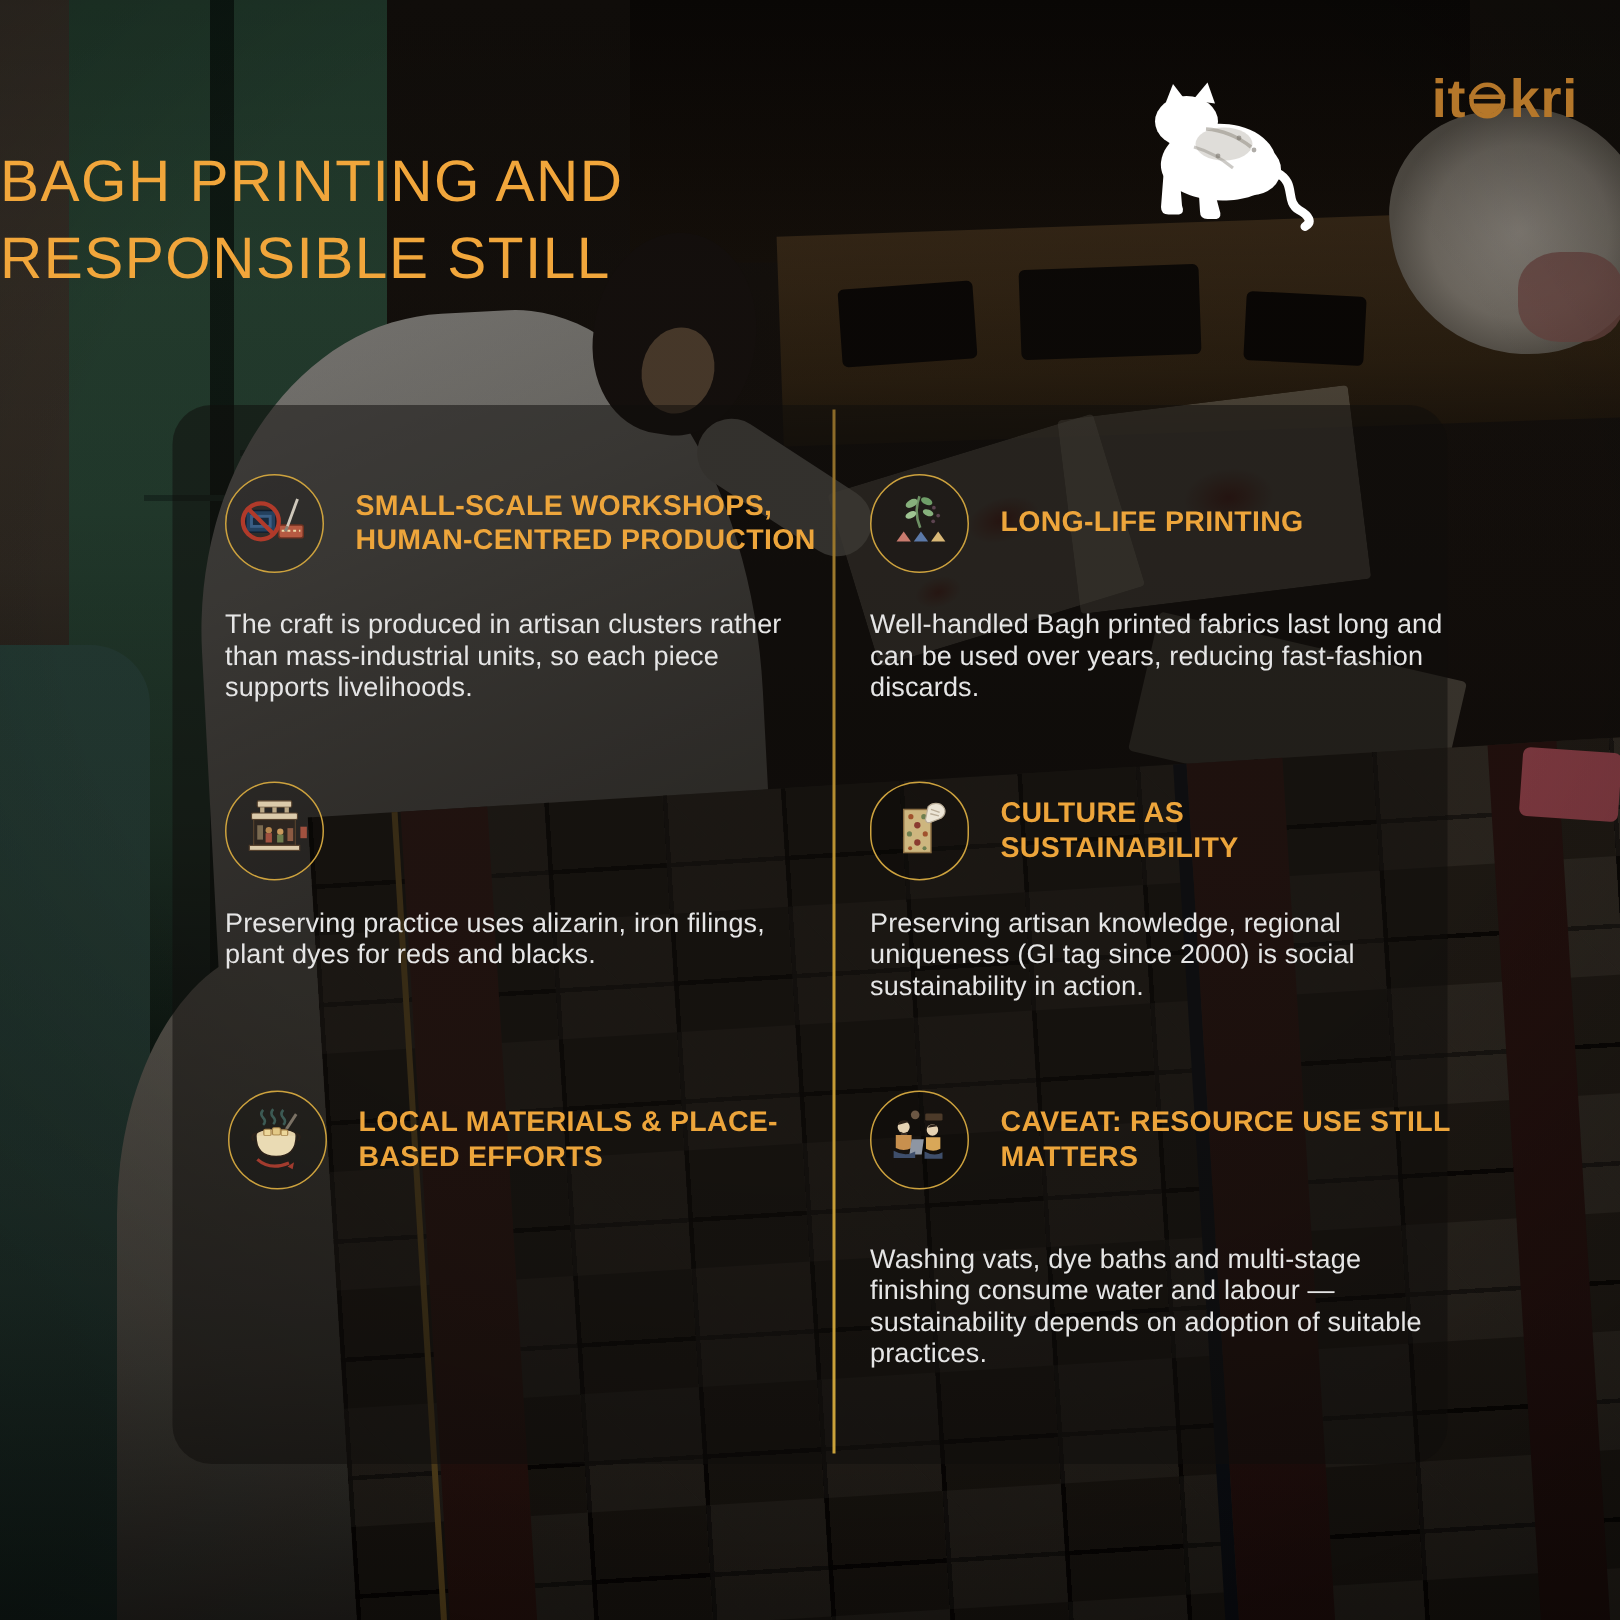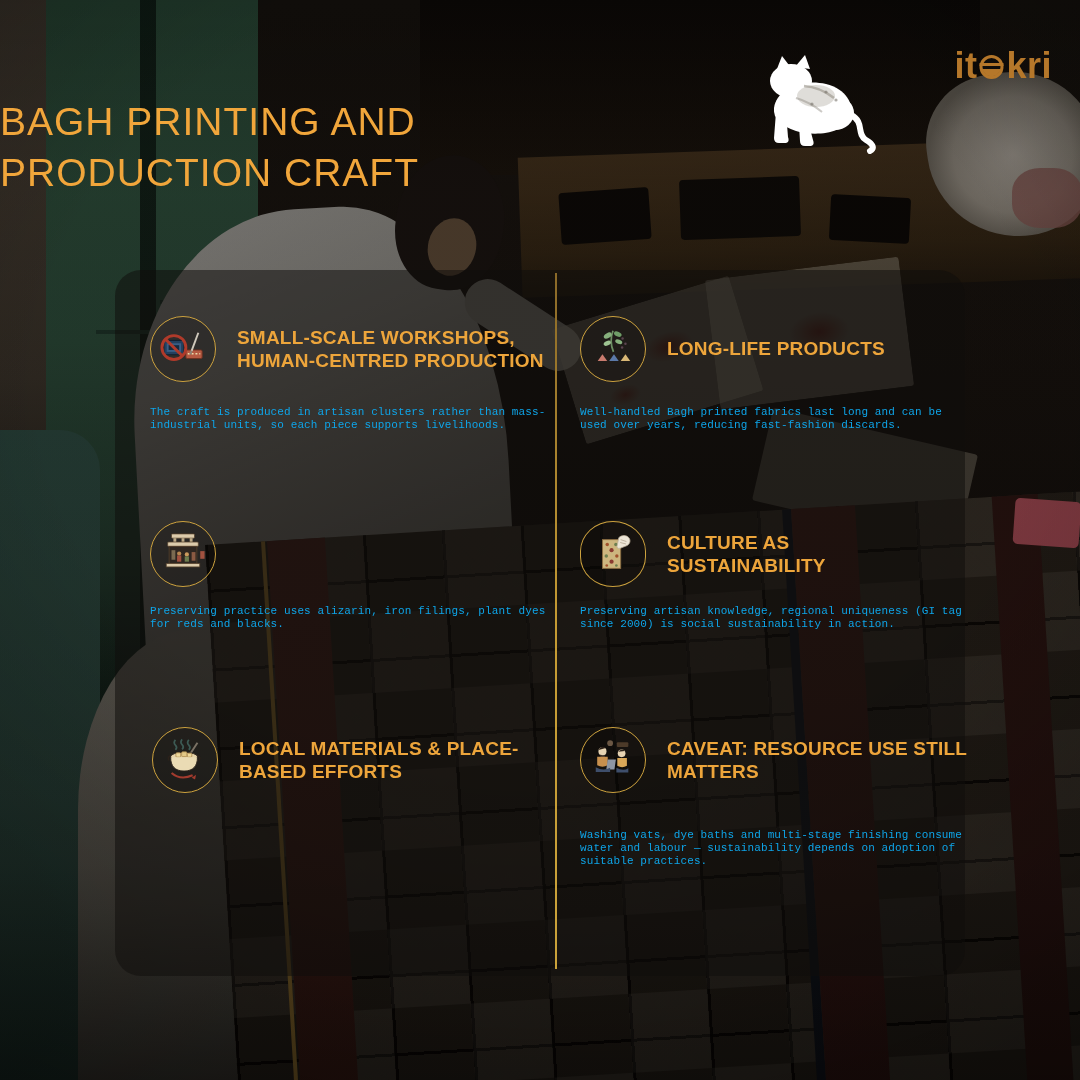--- a/index.html
+++ b/index.html
@@ -88,21 +88,21 @@
   .s4{left:580px;top:521px;width:388px}
   .s5{left:152px;top:727px;width:402px}
   .s6{left:580px;top:727px;width:388px}
   .fhead{display:flex;align-items:center;gap:21px;}
   .ic{width:66px;height:66px;flex:0 0 66px;border:1.5px solid #cda23e;border-radius:50%;
       display:flex;align-items:center;justify-content:center;background:rgba(0,0,0,.18);box-sizing:border-box;}
   .s4 .ic{border-radius:50% / 46%;}
   .ftitle{color:#eda53b;font-size:19px;font-weight:800;line-height:1.22;letter-spacing:.2px;}
   .s1 .ftitle{max-width:320px}.s2 .ftitle{max-width:330px}.s3 .ftitle{max-width:346px}
   .s4 .ftitle{max-width:250px}.s5 .ftitle{max-width:346px}.s6 .ftitle{max-width:300px}
-  .fbody{color:#0ea5e9;font-size:11px;line-height:1.16;letter-spacing:.1px;font-family:Liberation Mono, monospace;}
+  .fbody{color:#e5e5e5;font-size:18px;line-height:1.16;letter-spacing:.1px;}
   .s1 .fbody,.s2 .fbody{margin-top:24px}
   .s3 .fbody,.s4 .fbody{margin-top:18px}
   .s5 .fbody,.s6 .fbody{margin-top:36px}
 </style>
 </head>
 <body>
 
 <div class="bg">
   <div class="bg-base abs"></div>
   <div class="wall-left abs"></div>
@@ -135,21 +135,21 @@
   </div>
   <div class="pinkbox abs"></div>
 </div>
 <div class="vignette"></div>
 
 <div class="panel abs"></div>
 <div class="divider abs"></div>
 
 <div class="title abs">
   <div>BAGH PRINTING AND</div>
-  <div>PRODUCTION CRAFT</div>
+  <div>RESPONSIBLE STILL</div>
 </div>
 
 <div class="cat abs">
   <svg width="130" height="102" viewBox="0 0 130 102">
     <path d="M29 22 L36 4 L46 17 Z" fill="#ffffff"></path>
     <path d="M49 15 L59 3 L64 17 Z" fill="#ffffff"></path>
     <ellipse cx="45" cy="29" rx="21" ry="17" fill="#ffffff"></ellipse>
     <path d="M28 56 C30 38 55 26 80 32 C100 37 109 52 104 66 C98 81 70 85 50 79 C35 74 27 67 28 56 Z" fill="#ffffff"></path>
     <ellipse cx="89" cy="61" rx="19" ry="17" fill="#ffffff"></ellipse>
     <path d="M30 60 l-2 26 q0 5 5 5 l7 0 q4 -1 2 -6 l-2 -25 Z" fill="#ffffff"></path>
@@ -204,21 +204,21 @@
         <ellipse cx="18" cy="18" rx="4" ry="2.3" fill="#9ec492" transform="rotate(-25 18 18)"></ellipse>
         <ellipse cx="30" cy="16.5" rx="3.8" ry="2.2" fill="#86b07c" transform="rotate(20 30 16.5)"></ellipse>
         <circle cx="34" cy="13" r="1.3" fill="#5c4450"></circle>
         <circle cx="37" cy="18.5" r="1.3" fill="#5c4450"></circle>
         <circle cx="33.5" cy="22.5" r="1.3" fill="#5c4450"></circle>
         <path d="M8 36.5 L13 29.5 L18 36.5 Z" fill="#c97b6e"></path>
         <path d="M20 36.5 L25 29.5 L30 36.5 Z" fill="#5b79a8"></path>
         <path d="M32 36.5 L37 29.5 L42 36.5 Z" fill="#d9b876"></path>
       </svg>
     </div>
-    <div class="ftitle">LONG-LIFE PRODUCTS</div>
+    <div class="ftitle">LONG-LIFE PRINTING</div>
   </div>
   <div class="fbody">Well-handled Bagh printed fabrics last long and can be used over years, reducing fast-fashion discards.</div>
 </div>
 
 <div class="sec s3">
   <div class="fhead">
     <div class="ic">
       <svg viewBox="0 0 48 48" width="46" height="46">
         <rect x="12" y="3" width="24" height="4.5" rx="1" fill="#dccbab" stroke="#55412d" stroke-width="0.8"></rect>
         <rect x="14" y="7.5" width="3" height="4" fill="#bba886"></rect>

